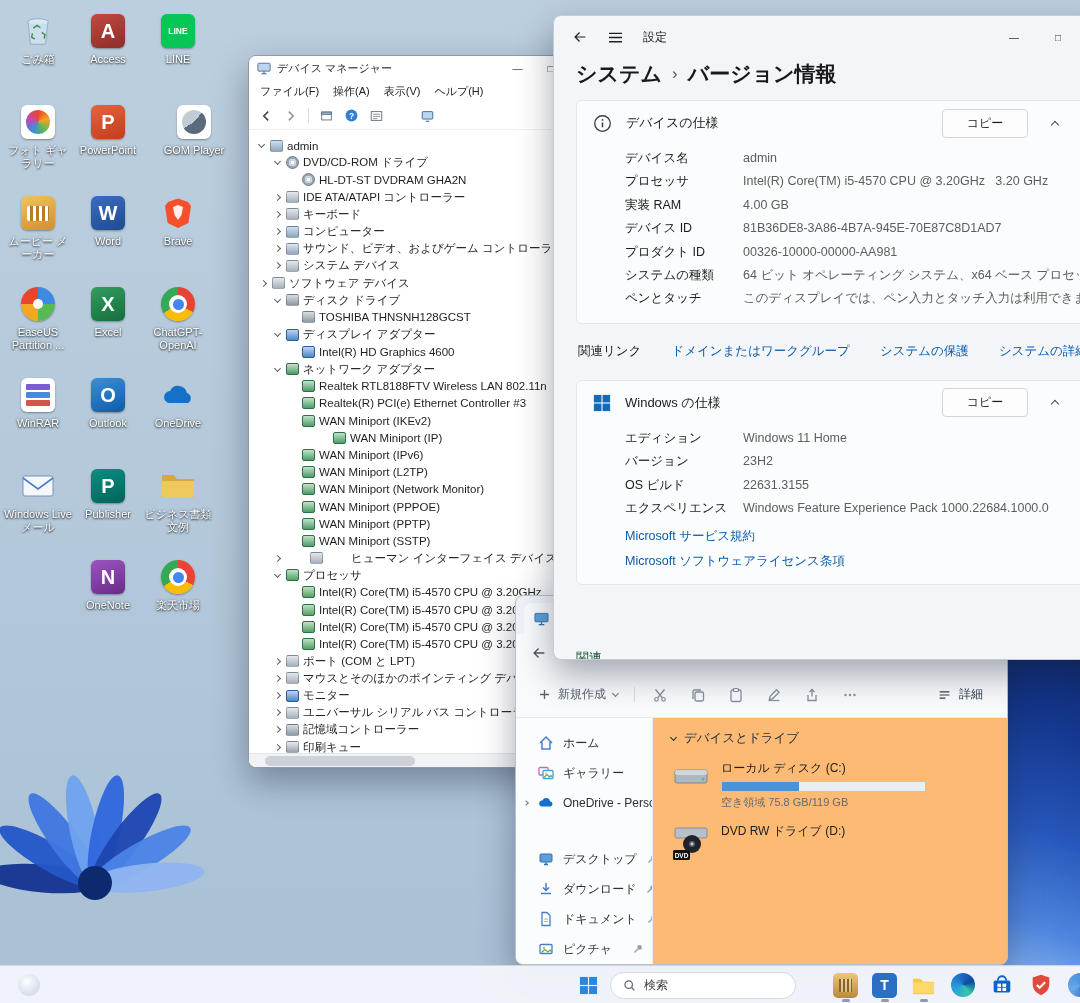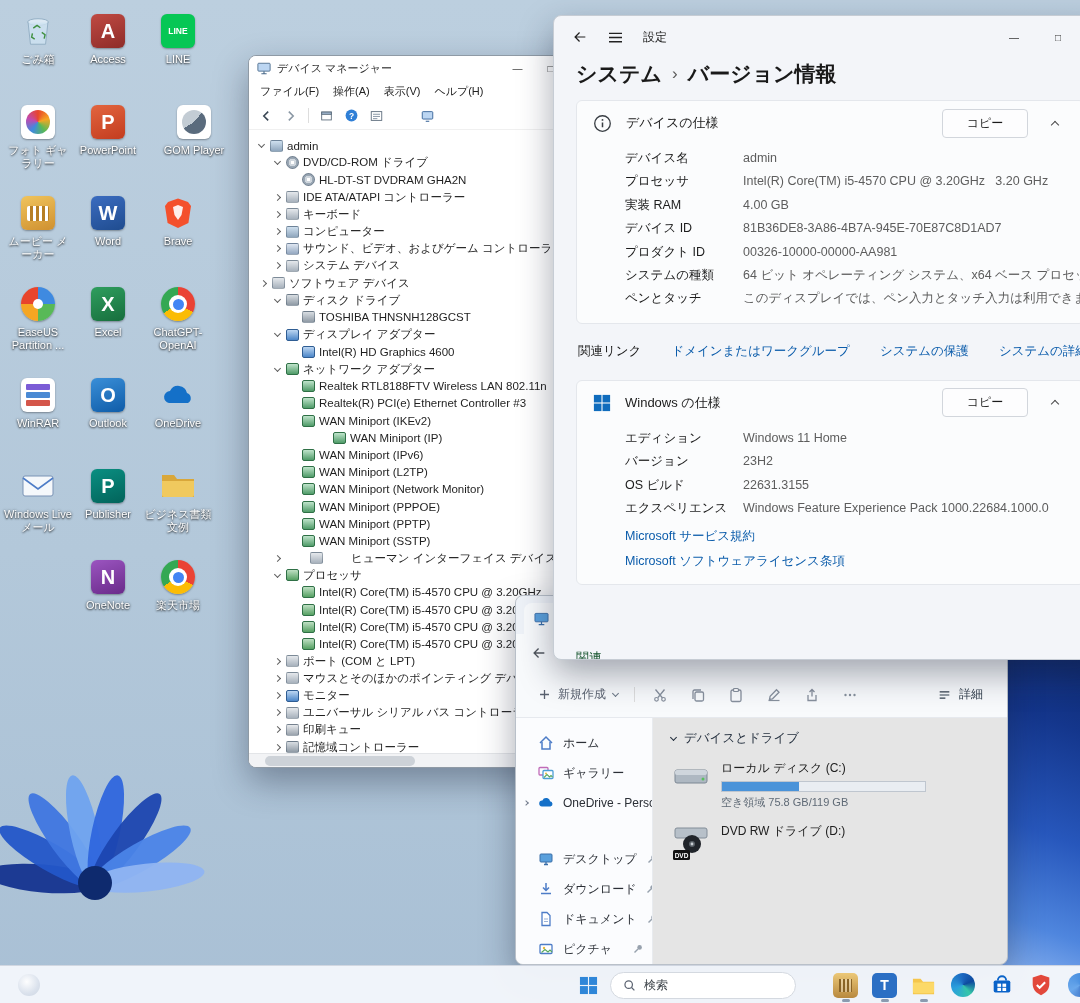--- a/index.html
+++ b/index.html
@@ -77,21 +77,21 @@
 .srow{display:flex;line-height:23.4px;font-size:12.5px;white-space:nowrap;}
 .srow .lab{width:118px;flex:0 0 auto;color:#1c1c1c;}
 .srow .val{color:#5d5d5d;}
 .rel-row{display:flex;align-items:center;gap:30px;height:34px;margin:11px 0 11px 2px;font-size:12.5px;white-space:nowrap;}
 .rlabel{color:#1b1b1b;}
 .slink{color:#0b5cab;cursor:pointer;}
 .win-links{padding:6px 16px 14px 48px;display:flex;flex-direction:column;gap:8px;font-size:12.5px;}
 #s-partial{position:absolute;left:22px;top:633px;font-size:13px;color:#14532d;}
 
 
-#explorer{left:515px;top:595px;width:493px;height:370px;z-index:20;background:#e5e5e5;border:1px solid #b9c0c9;}
+#explorer{left:515px;top:595px;width:493px;height:370px;z-index:20;background:#fdba74;border:1px solid #b9c0c9;}
 .ex-tabrow{height:38px;background:#eef2f8;display:flex;align-items:flex-end;}
 .ex-tab{height:31px;margin-left:8px;min-width:210px;background:#f8fafc;border-radius:8px 8px 0 0;display:flex;align-items:center;gap:8px;padding:0 10px;}
 .ex-navrow{height:38px;background:#f8fafc;display:flex;align-items:center;padding-left:15px;gap:14px;}
 .ex-toolbar{height:46px;background:#f8fafc;border-bottom:1px solid #e6e9ee;display:flex;align-items:center;padding:0 14px;gap:5px;}
 .ex-new{display:flex;align-items:center;gap:7px;font-size:12px;color:#5a6270;padding:6px 8px;border-radius:4px;}
 .dchev{width:5px;height:5px;border-right:1.2px solid #6b7686;border-bottom:1.2px solid #6b7686;transform:rotate(45deg);margin-top:-2px;}
 .ex-tb{width:33px;height:32px;display:flex;align-items:center;justify-content:center;border-radius:4px;opacity:.8;}
 .ex-details{margin-left:auto;display:flex;align-items:center;gap:7px;font-size:12px;color:#33404e;padding:6px 10px;border-radius:4px;}
 .ex-body{display:flex;height:248px;}
 .ex-side{width:137px;padding-top:10px;background:#fbfcfe;border-right:1px solid #e8ebef;}
@@ -545,29 +545,29 @@
         <span class="texp">
           <span class="chev"></span>
         </span>
         <span class="ticon ti-usb"></span>
         <span>ユニバーサル シリアル バス コントローラー</span>
       </div>
       <div class="trow" style="padding-left: 22px;">
         <span class="texp">
           <span class="chev"></span>
         </span>
+        <span class="ticon ti-storage"></span>
+        <span>記憶域コントローラー</span>
+      </div>
+      <div class="trow" style="padding-left: 22px;">
+        <span class="texp">
+          <span class="chev"></span>
+        </span>
         <span class="ticon ti-printer"></span>
         <span>印刷キュー</span>
-      </div>
-      <div class="trow" style="padding-left: 22px;">
-        <span class="texp">
-          <span class="chev"></span>
-        </span>
-        <span class="ticon ti-storage"></span>
-        <span>記憶域コントローラー</span>
       </div>
     </div>
   <div class="dm-hscroll">
       <div class="thumb"></div>
     </div>
 </div>
 
 <div id="explorer" class="win">
   <div class="ex-tabrow">
     <div class="ex-tab">

